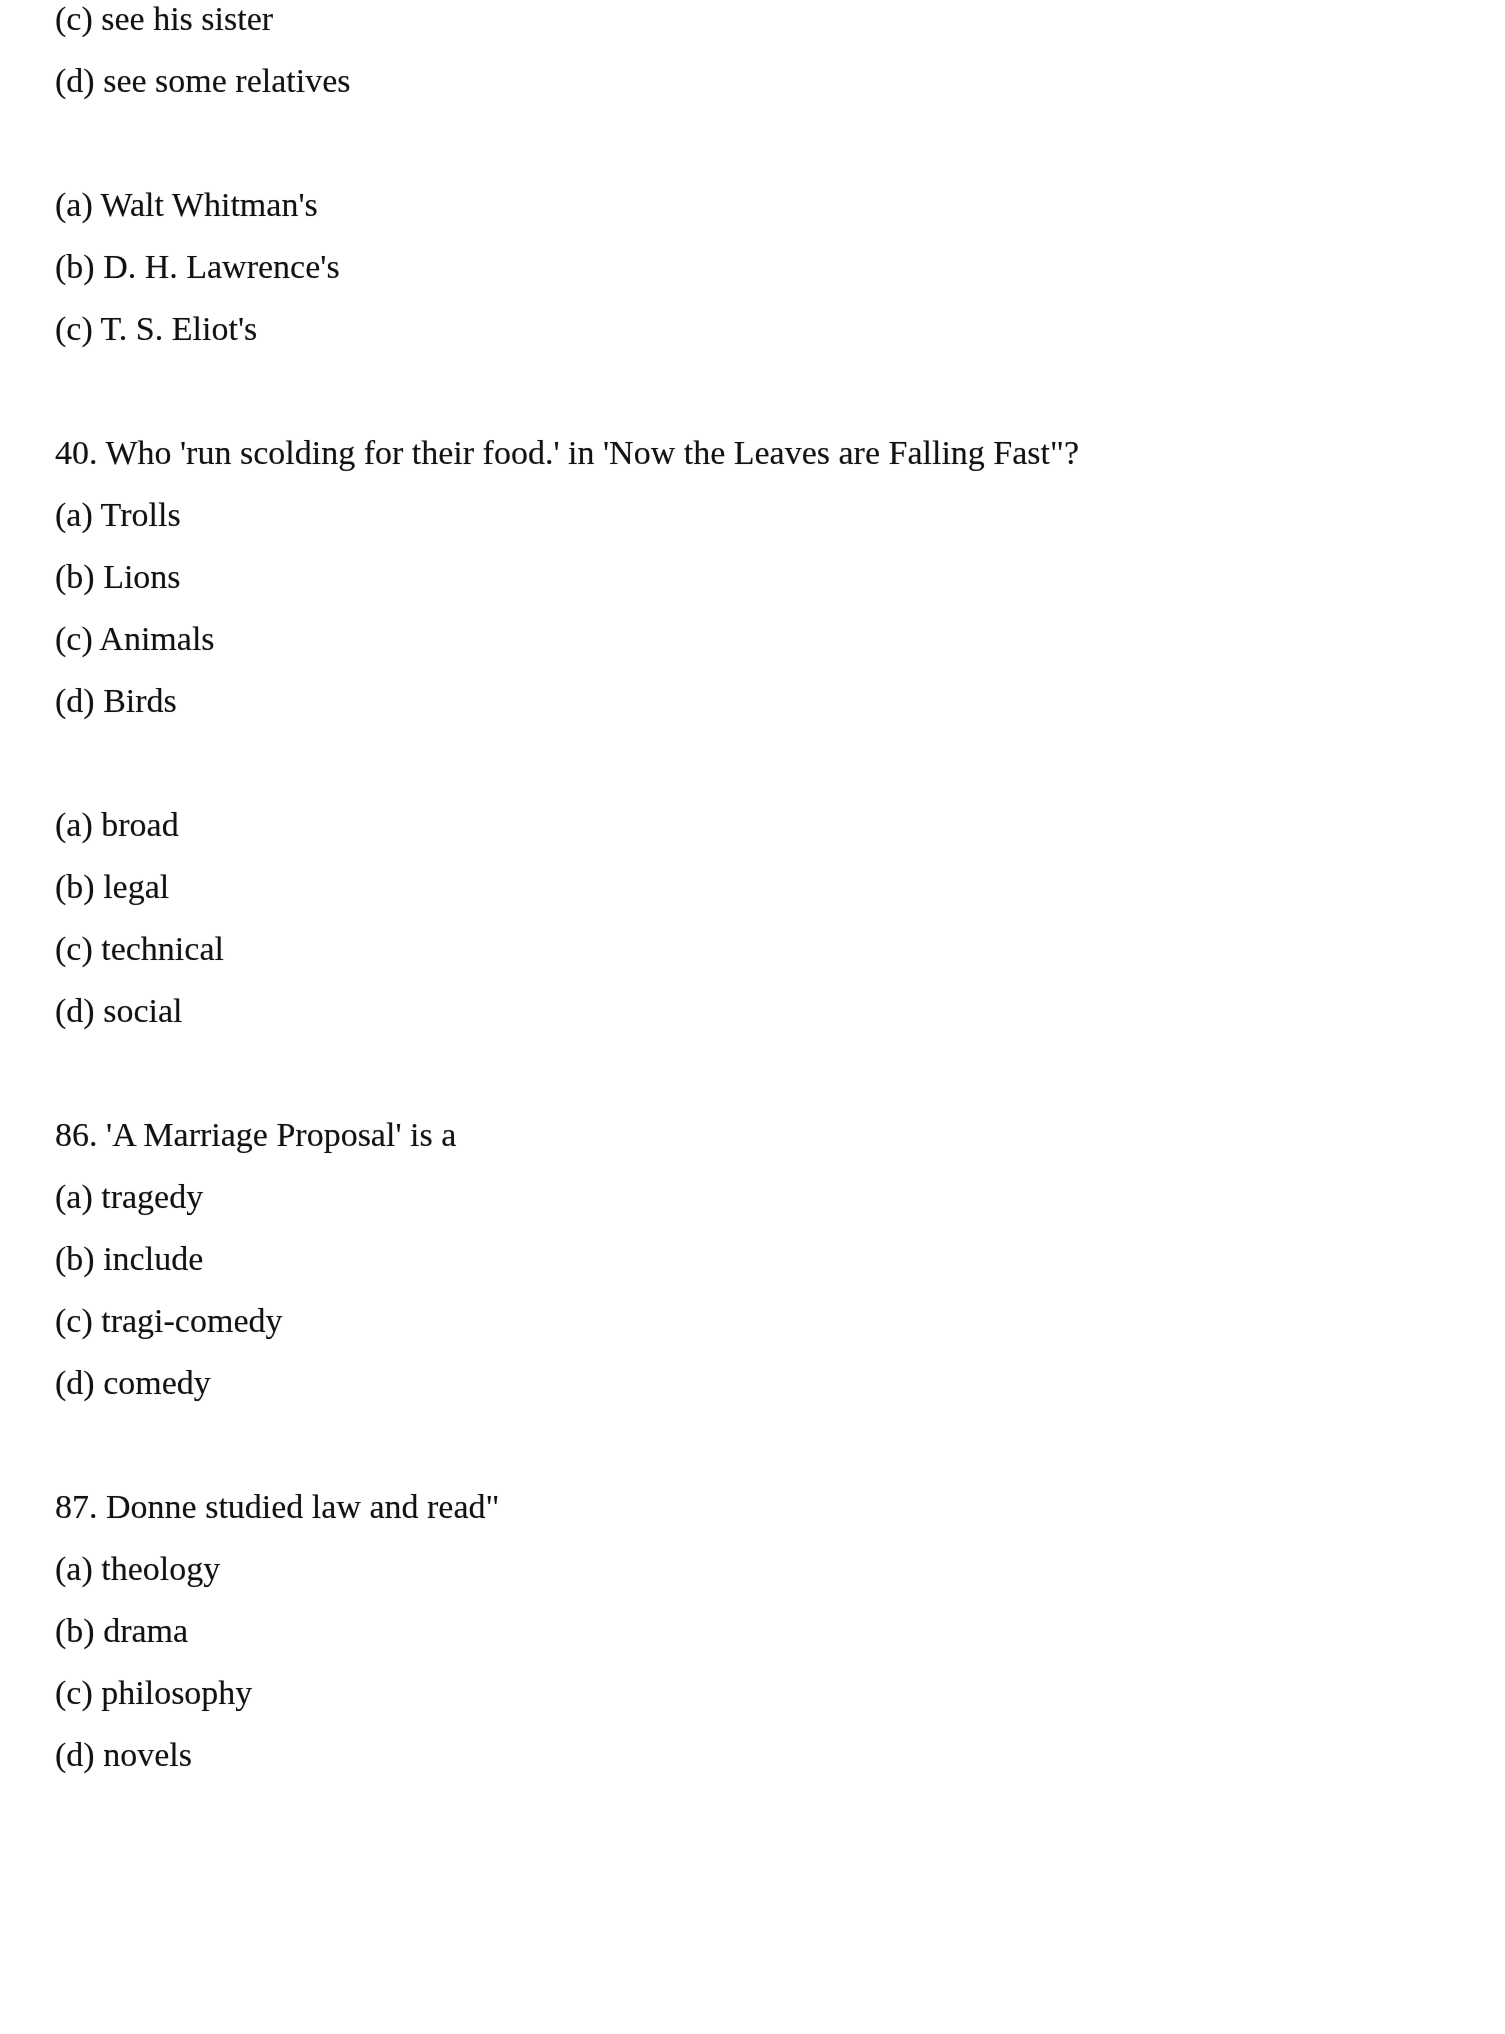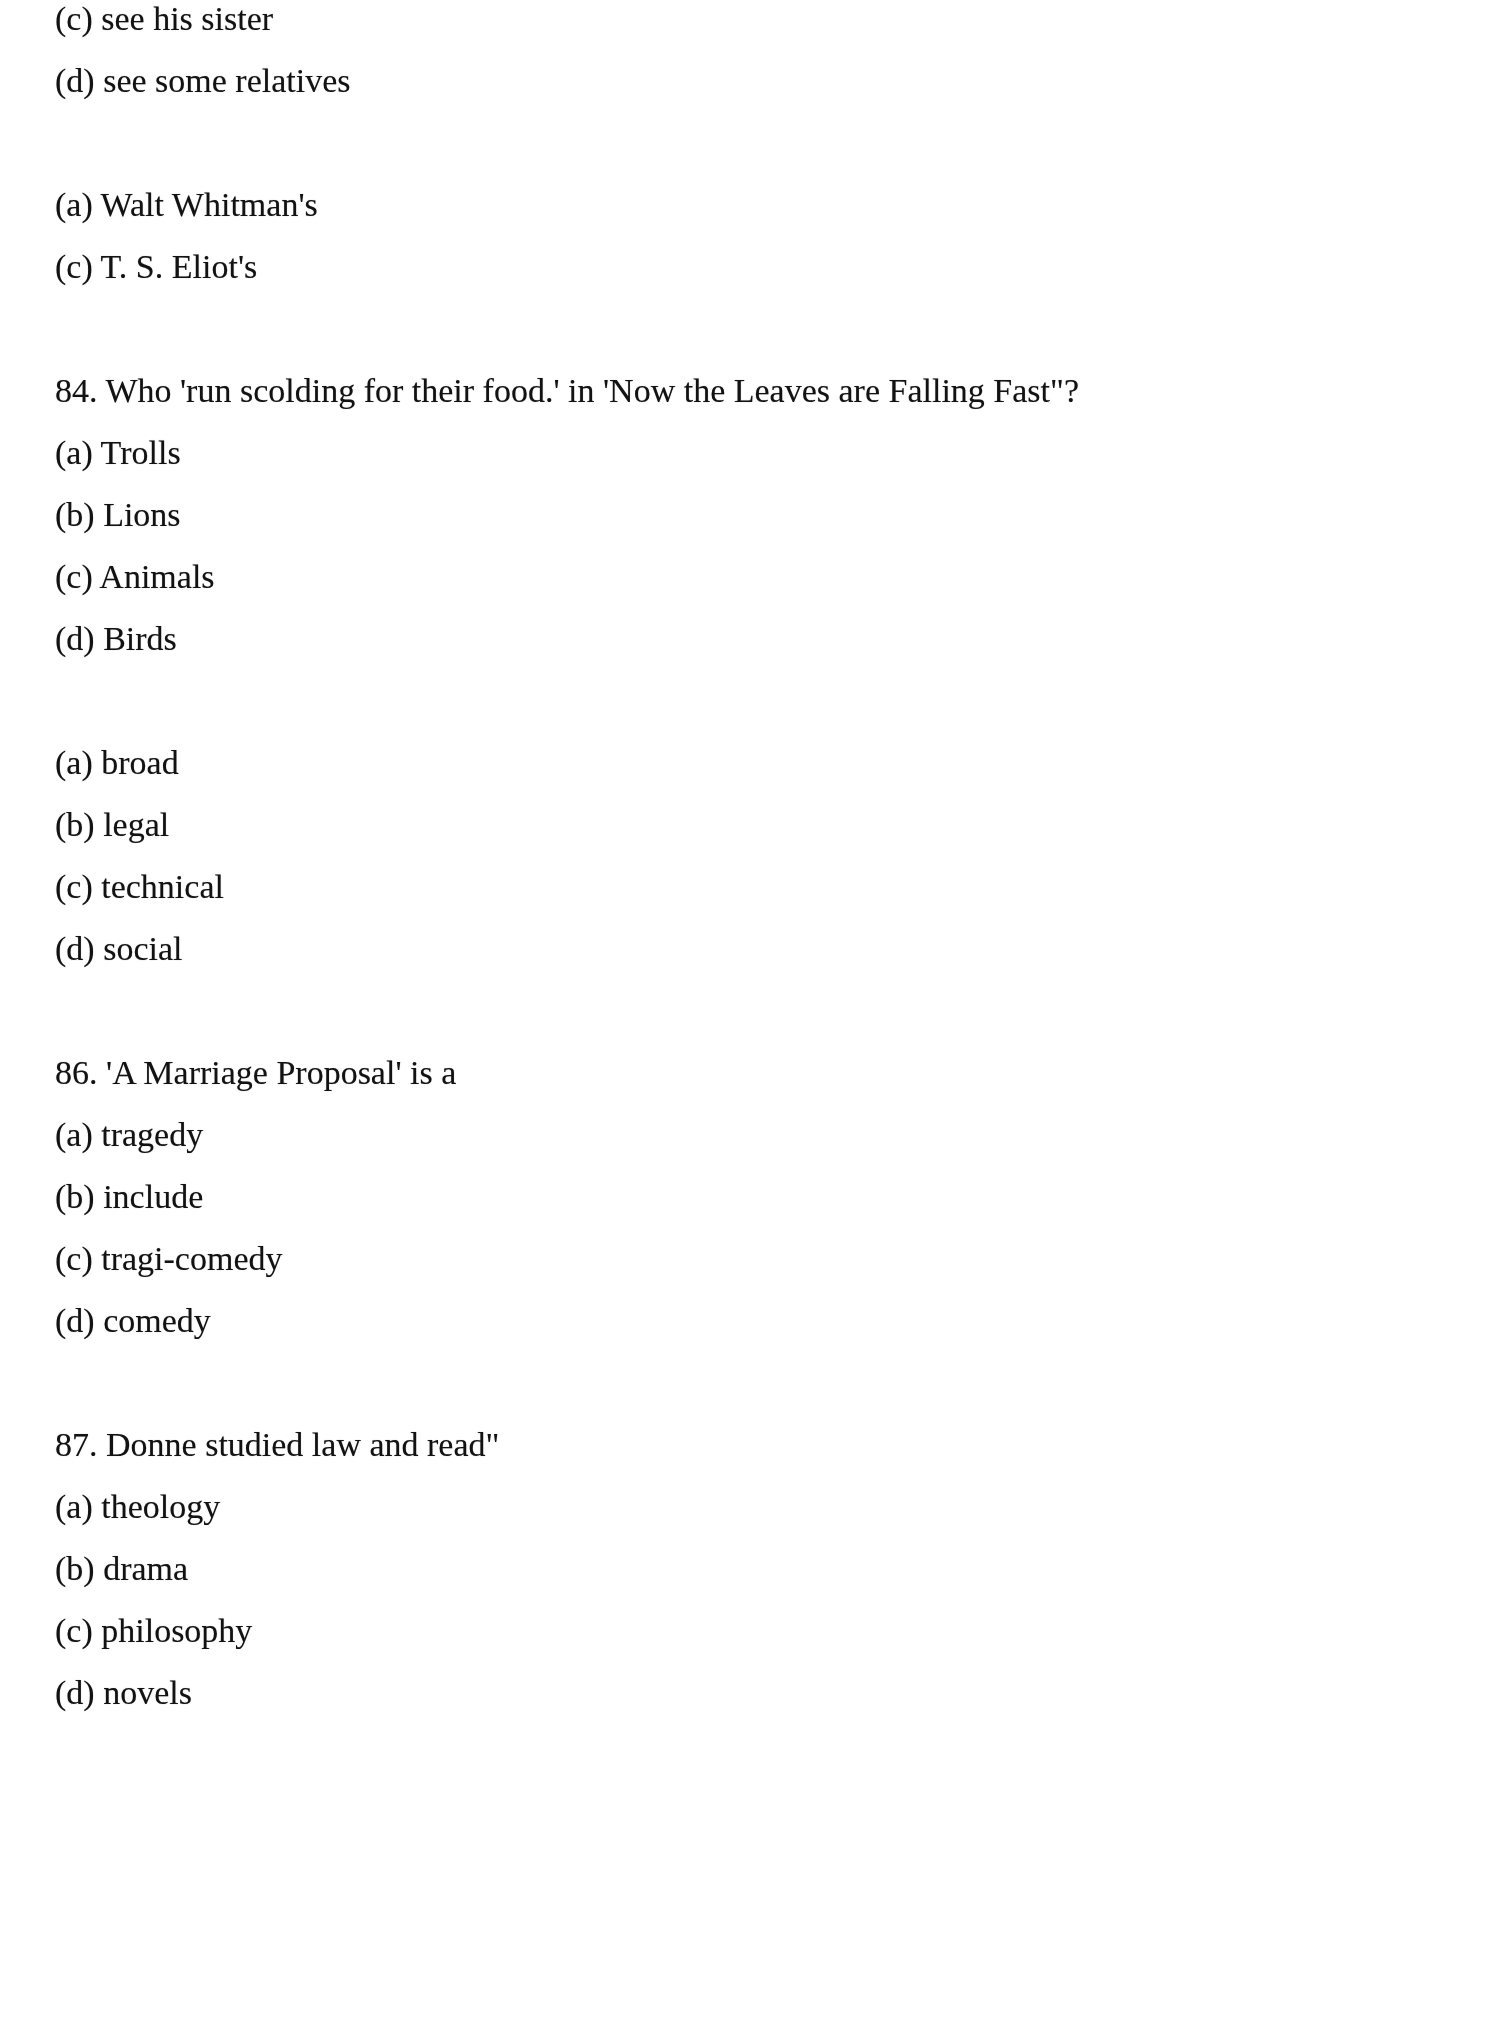--- a/index.html
+++ b/index.html
@@ -37,23 +37,24 @@
 </style>
 </head>
 <body>
 
 <div class="page">
   <div class="content" id="content">
       <div class="line option">(c) see his sister</div>
       <div class="line option">(d) see some relatives</div>
       <div class="spacer"></div>
       <div class="line option">(a) Walt Whitman's</div>
+      <div class="line option">(b) D. H. Lawrence's</div>
       <div class="line option">(c) T. S. Eliot's</div>
       <div class="spacer"></div>
-      <div class="line question">84. Who 'run scolding for their food.' in 'Now the Leaves are Falling Fast"?</div>
+      <div class="line question">40. Who 'run scolding for their food.' in 'Now the Leaves are Falling Fast"?</div>
       <div class="line option">(a) Trolls</div>
       <div class="line option">(b) Lions</div>
       <div class="line option">(c) Animals</div>
       <div class="line option">(d) Birds</div>
       <div class="spacer"></div>
       <div class="line option">(a) broad</div>
       <div class="line option">(b) legal</div>
       <div class="line option">(c) technical</div>
       <div class="line option">(d) social</div>
       <div class="spacer"></div>

